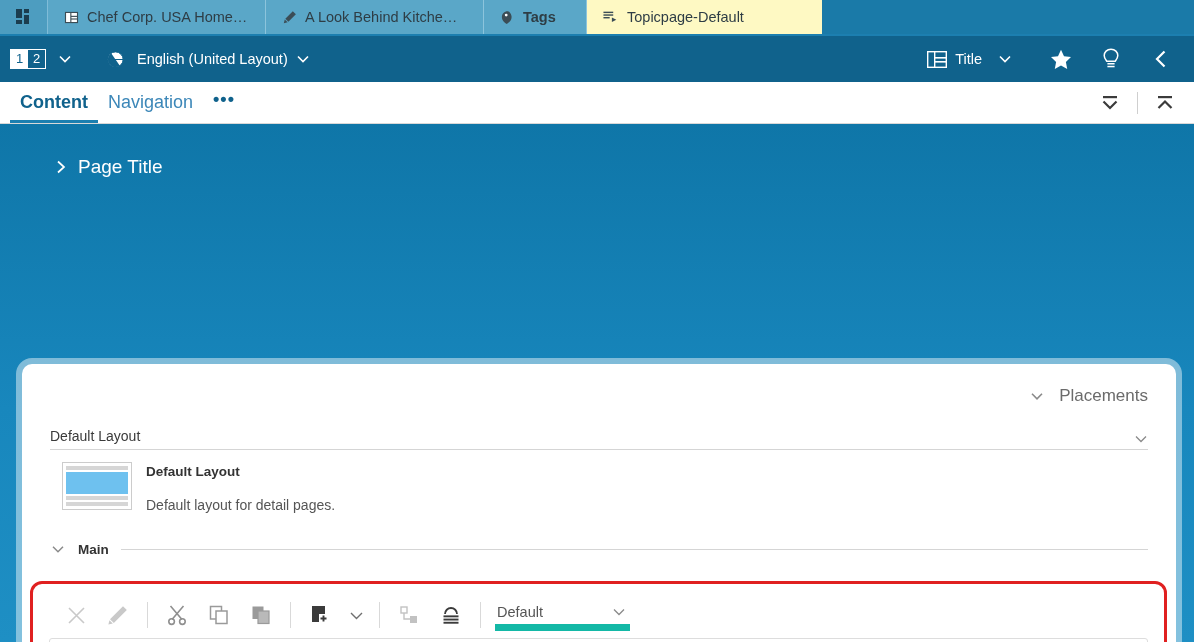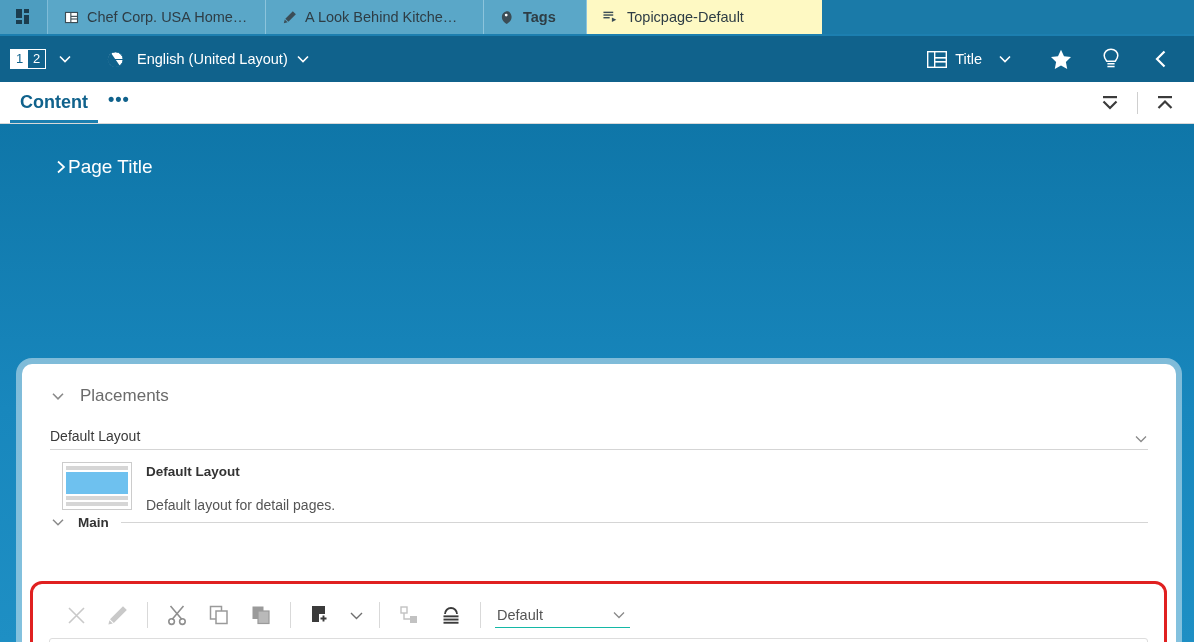--- a/index.html
+++ b/index.html
@@ -106,38 +106,38 @@
 
   
   .body-blue {
     position: relative;
     height: calc(642px - 36px - 46px - 42px);
     background: linear-gradient(180deg, #0f76a8 0%, #1887bd 55%, #1e8fc4 100%);
     padding: 0;
     overflow: hidden;
   }
   .page-title-row {
-    display: flex; align-items: center; gap: 0;
+    display: flex; align-items: center; gap: 10px;
     padding: 32px 0 0 54px;
     color: #ffffff;
   }
   .page-title-row .pt-text { font-size: 19px; }
 
   .card {
     position: absolute;
     left: 22px; right: 18px; top: 240px;
     background: #ffffff;
     border-radius: 10px;
     box-shadow: 0 0 0 6px rgba(255,255,255,0.45);
     padding: 0;
     height: 382px;
   }
   .card-inner { padding: 22px 28px 0 28px; }
 
-  .sect-head { display:flex; align-items:center; gap: 14px; color:#6b6b6b; }
+  .sect-head { display:flex; align-items:center; gap: 14px; color:#6b6b6b;justify-content:flex-end; }
   .sect-head .sh-text { font-size: 17px; }
 
   .field-label {
     margin-top: 22px;
     font-size: 14px; color: #3a3a3a;
     display:flex; align-items:flex-end; justify-content: space-between;
     border-bottom: 1px solid #d5d5d5;
     padding-bottom: 5px;
   }
   .field-label .fchev { color:#777; }
@@ -150,21 +150,21 @@
   .lt-bar { height: 4px; background: #d6d6d6; }
   .lt-main { flex:1; background: #6ec1ef; }
   .layout-txt { padding-top: 2px; }
   .layout-txt .lt-title { font-size: 13.5px; color: #333; font-weight: bold; }
   .layout-txt .lt-desc { font-size: 14px; color: #555; margin-top: 18px;}
   .for-site {
     text-align: right; font-size: 12.5px; color: #4a4a4a;
     margin-top: -16px; padding-right: 2px;
   }
 
-  .main-row { display:flex; align-items:center; gap: 12px; margin-top: 1px; color:#333; }
+  .main-row { display:flex; align-items:center; gap: 12px; margin-top: 28px; color:#333; }
   .main-row .mr-text { font-size: 13.5px; font-weight: bold; }
   .main-row .mr-line { flex:1; height:1px; background:#d5d5d5; }
 
   
   .redbox {
     position: absolute;
     left: 30px; right: 27px; top: 457px;
     height: 160px;
     border: 3px solid #e02020;
     border-radius: 12px;
@@ -173,21 +173,21 @@
   }
   .ctoolbar { display:flex; align-items:center; height: 46px; gap: 0; padding-left: 6px;}
   .tbtn {
     width: 42px; height: 40px; display:flex; align-items:center; justify-content:center;
     cursor:pointer;
   }
   .tbtn.small { width: 30px; }
   .tsep { width:1px; height: 26px; background:#d9d9d9; margin: 0 8px; }
   .selectbox {
     display:flex; align-items:center; justify-content:space-between;
-    width: 135px; border-bottom: 1px solid #14b8a6;
+    width: 135px; border-bottom: 7px solid #14b8a6;
     padding: 4px 4px 4px 2px; margin-left: 6px;
     font-size: 14.5px; color: #555; cursor: pointer;
   }
 
   .clist { border: 1px solid #dddddd; border-radius: 3px; }
   .crow {
     display:flex; align-items:center; height: 46px;
     border-bottom: 1px solid #e2e2e2;
     padding: 0 10px 0 8px;
   }
@@ -328,20 +328,23 @@
       <svg class="icon" width="18" height="20" viewBox="0 0 18 20">
         <path d="M12.5 2.5 L5 10 L12.5 17.5" stroke="#ffffff" stroke-width="2.2" fill="none"></path>
       </svg>
     </span>
   </div>
 </div>
 
 <div class="subtabs">
   <div class="subtab active">
     <span>Content</span>
+  </div>
+  <div class="subtab">
+    <span>Navigation</span>
   </div>
   <div class="subtab dots">
     <span>•••</span>
   </div>
 
   <div class="subtabs-right">
     <div class="collapse-btn">
       <span>
         <svg class="icon" width="22" height="20" viewBox="0 0 22 20">
           <rect x="4" y="3" width="14" height="2.2" fill="#3b3b3b"></rect>

